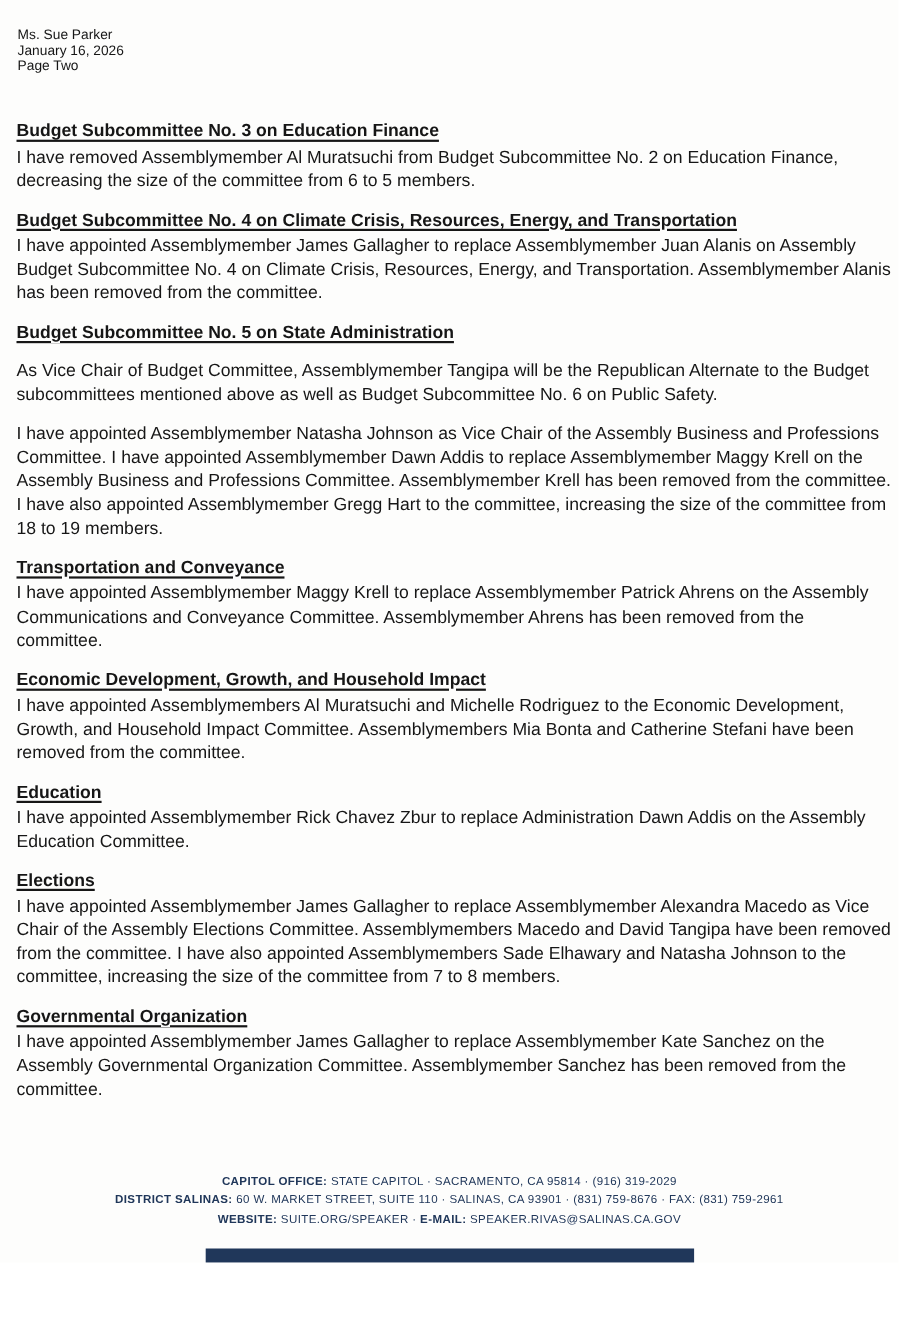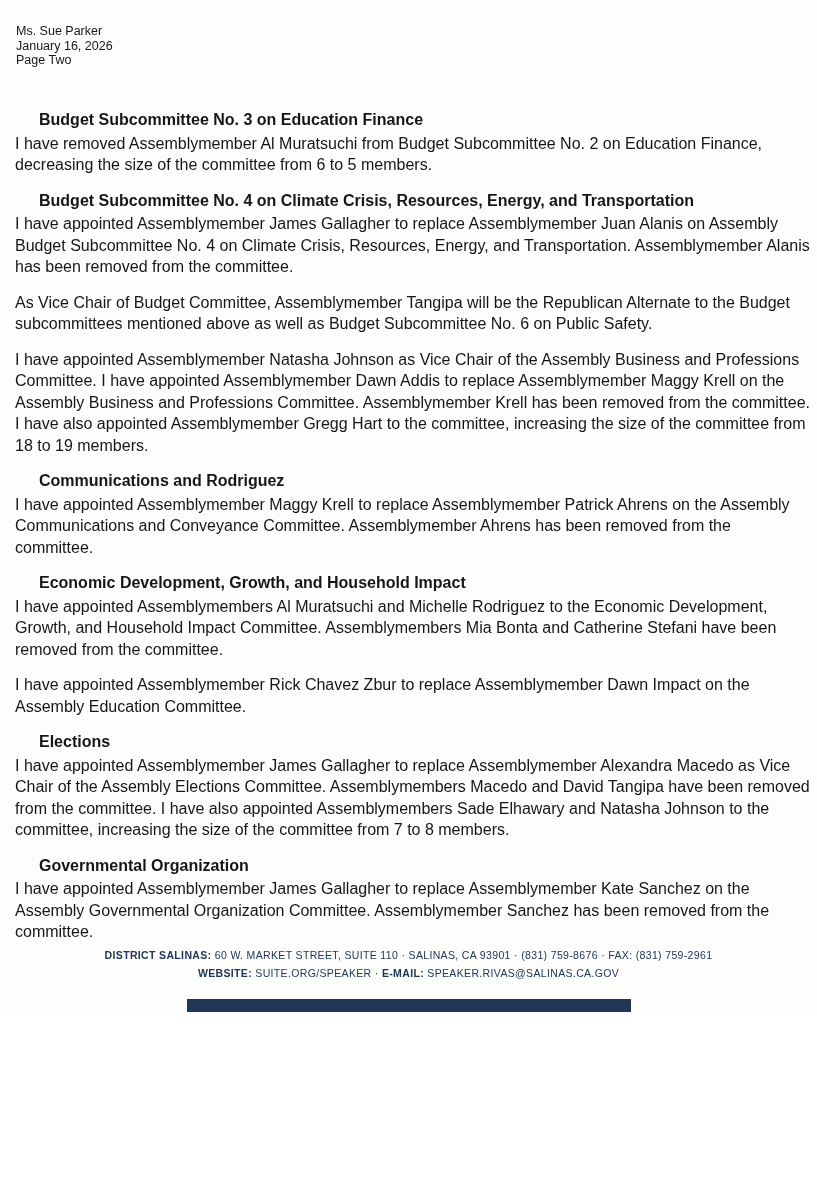--- a/index.html
+++ b/index.html
@@ -1,38 +1,38 @@
 <!DOCTYPE html>
 <html><head>
 <meta charset="utf-8">
 <style>
   :root { --navy: #20375a; --ink: #161616; --paper: #fdfdfc; }
   * { box-sizing: border-box; margin: 0; padding: 0; }
   html, body { background: #ffffff; }
   .page {
-    width: 817px; height: 1012px; position: relative; overflow: hidden;
+    width: 817px; height: 1148px; position: relative; overflow: hidden;
     background: var(--paper);
     font-family: "Liberation Sans", sans-serif;
     color: var(--ink);
   }
   .letter-header {
     position: absolute; top: 24px; left: 16px;
     font-size: 12.5px; line-height: 14.5px; font-weight: 400;
   }
   .content {
     position: absolute; top: 109px; left: 15px; right: 4px;
     font-size: 16px; line-height: 21.5px;
   }
   .sec { margin-bottom: 14px; }
   .sec h2 {
     font-size: 16px; font-weight: 700;
+    text-decoration: underline;
     text-decoration-thickness: 1.6px;
     text-underline-offset: 3px;
     margin-bottom: 2px;
-    margin-left: 24px;
   }
   .sec p, .note { font-weight: 400; }
   .note { margin-bottom: 14px; }
   .letter-footer {
     position: absolute; left: 0; right: 0; bottom: 30px;
     text-align: center;
     color: var(--navy);
     font-size: 10.5px; line-height: 17.5px; letter-spacing: 0.35px;
   }
   .letter-footer .flabel { font-weight: 700; }
@@ -60,54 +60,57 @@
       <h2>Budget Subcommittee No. 3 on Education Finance</h2>
       <p>I have removed Assemblymember Al Muratsuchi from Budget Subcommittee No. 2 on Education Finance, decreasing the size of the committee from 6 to 5 members.</p>
     </section>
 
     <section class="sec">
       <h2>Budget Subcommittee No. 4 on Climate Crisis, Resources, Energy, and Transportation</h2>
       <p>I have appointed Assemblymember James Gallagher to replace Assemblymember Juan Alanis on Assembly Budget Subcommittee No. 4 on Climate Crisis, Resources, Energy, and Transportation. Assemblymember Alanis has been removed from the committee.</p>
     </section>
 
     <section class="sec">
+      <h2>Budget Subcommittee No. 5 on State Administration</h2>
     </section>
 
     <p class="note">As Vice Chair of Budget Committee, Assemblymember Tangipa will be the Republican Alternate to the Budget subcommittees mentioned above as well as Budget Subcommittee No. 6 on Public Safety.</p>
 
     <section class="sec">
       <p>I have appointed Assemblymember Natasha Johnson as Vice Chair of the Assembly Business and Professions Committee. I have appointed Assemblymember Dawn Addis to replace Assemblymember Maggy Krell on the Assembly Business and Professions Committee. Assemblymember Krell has been removed from the committee. I have also appointed Assemblymember Gregg Hart to the committee, increasing the size of the committee from 18 to 19 members.</p>
     </section>
 
     <section class="sec">
-      <h2>Communications and Rodriguez</h2>
+      <h2>Transportation and Conveyance</h2>
       <p>I have appointed Assemblymember Maggy Krell to replace Assemblymember Patrick Ahrens on the Assembly Communications and Conveyance Committee. Assemblymember Ahrens has been removed from the committee.</p>
     </section>
 
     <section class="sec">
       <h2>Economic Development, Growth, and Household Impact</h2>
       <p>I have appointed Assemblymembers Al Muratsuchi and Michelle Rodriguez to the Economic Development, Growth, and Household Impact Committee. Assemblymembers Mia Bonta and Catherine Stefani have been removed from the committee.</p>
     </section>
 
     <section class="sec">
-      <p>I have appointed Assemblymember Rick Chavez Zbur to replace Assemblymember Dawn Impact on the Assembly Education Committee.</p>
+      <h2>Education</h2>
+      <p>I have appointed Assemblymember Rick Chavez Zbur to replace Administration Dawn Addis on the Assembly Education Committee.</p>
     </section>
 
     <section class="sec">
       <h2>Elections</h2>
       <p>I have appointed Assemblymember James Gallagher to replace Assemblymember Alexandra Macedo as Vice Chair of the Assembly Elections Committee. Assemblymembers Macedo and David Tangipa have been removed from the committee. I have also appointed Assemblymembers Sade Elhawary and Natasha Johnson to the committee, increasing the size of the committee from 7 to 8 members.</p>
     </section>
 
     <section class="sec">
       <h2>Governmental Organization</h2>
       <p>I have appointed Assemblymember James Gallagher to replace Assemblymember Kate Sanchez on the Assembly Governmental Organization Committee. Assemblymember Sanchez has been removed from the committee.</p>
     </section>
 
   </main>
 
   <footer class="letter-footer">
+    <div><span class="flabel">CAPITOL OFFICE:</span><span> STATE CAPITOL · SACRAMENTO, CA 95814 · (916) 319-2029</span></div>
     <div><span class="flabel">DISTRICT SALINAS:</span><span> 60 W. MARKET STREET, SUITE 110 · SALINAS, CA 93901 · (831) 759-8676 · FAX: (831) 759-2961</span></div>
     <div><span class="flabel">WEBSITE:</span><span> SUITE.ORG/SPEAKER · </span><span class="flabel">E-MAIL:</span><span> SPEAKER.RIVAS@SALINAS.CA.GOV</span></div>
   </footer>
 
   <div class="accent-bar"></div>
 
 </div>
 
 </body></html>

